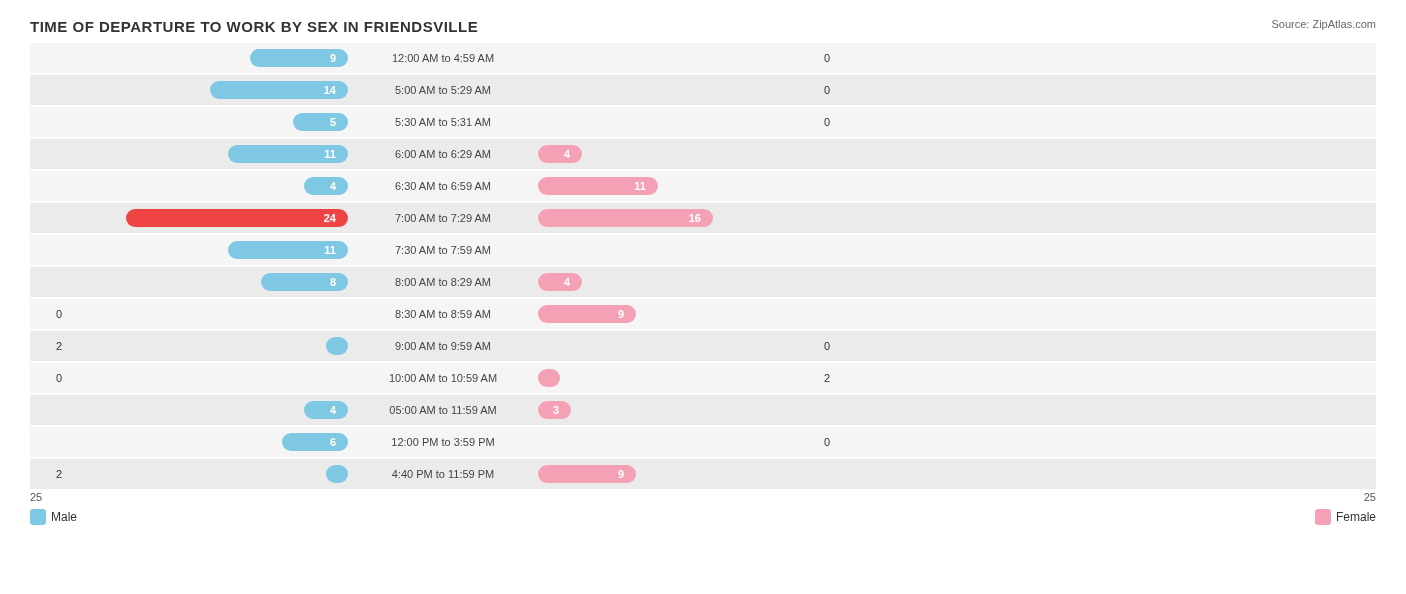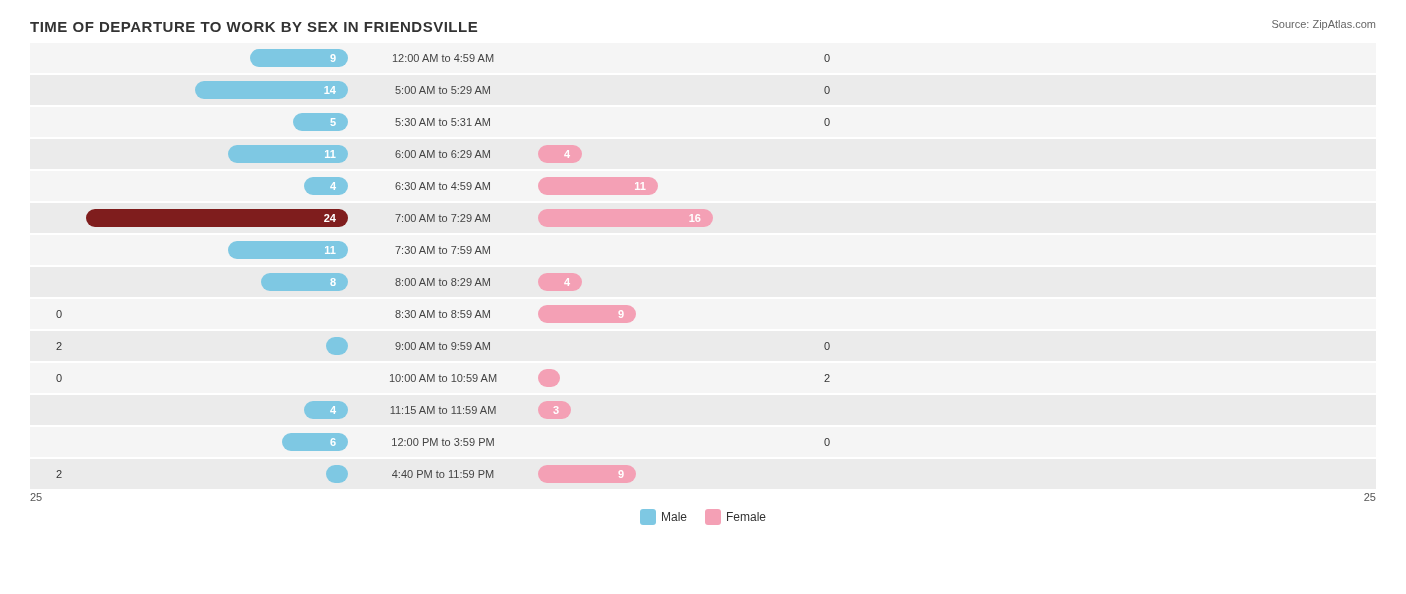--- a/index.html
+++ b/index.html
@@ -100,21 +100,21 @@
     .right-val {
       width: 38px;
       text-align: left;
       font-size: 11px;
       color: #333;
       padding-left: 6px;
       flex-shrink: 0;
     }
     .legend-area {
       display: flex;
-      justify-content: center;
+      justify-content: space-between;
       align-items: center;
       gap: 18px;
       margin-top: 6px;
     }
     .legend-item {
       display: flex;
       align-items: center;
       gap: 5px;
       font-size: 12px;
       color: #333;
@@ -153,21 +153,21 @@
     </div>
     <div class="time-label">12:00 AM to 4:59 AM</div>
     <div class="right-bar-area">
       
     </div>
     <div class="right-val">0</div>
   </div>
       <div class="row">
     <div class="left-val"></div>
     <div class="left-bar-area">
-      <div class="left-bar" style="width:153px; background:#7ec8e3">
+      <div class="left-bar" style="width:138px; background:#7ec8e3">
         <span style="color:#fff;font-size:11px;font-weight:bold;padding-right:6px;">14</span>
       </div>
     </div>
     <div class="time-label">5:00 AM to 5:29 AM</div>
     <div class="right-bar-area">
       
     </div>
     <div class="right-val">0</div>
   </div>
       <div class="row">
@@ -198,32 +198,32 @@
     </div>
     <div class="right-val"></div>
   </div>
       <div class="row">
     <div class="left-val"></div>
     <div class="left-bar-area">
       <div class="left-bar" style="width:44px; background:#7ec8e3">
         <span style="color:#fff;font-size:11px;font-weight:bold;padding-right:6px;">4</span>
       </div>
     </div>
-    <div class="time-label">6:30 AM to 4:59 AM</div>
+    <div class="time-label">6:30 AM to 6:59 AM</div>
     <div class="right-bar-area">
       <div class="right-bar" style="width:120px; background:#f4a0b5">
         <span style="color:#fff;font-size:11px;font-weight:bold;padding-right:6px;">11</span>
       </div>
     </div>
     <div class="right-val"></div>
   </div>
       <div class="row">
     <div class="left-val"></div>
     <div class="left-bar-area">
-      <div class="left-bar" style="width:262px; background:#7f1d1d">
+      <div class="left-bar" style="width:222px; background:#ef4444">
         <span style="color:#fff;font-size:11px;font-weight:bold;padding-right:6px;">24</span>
       </div>
     </div>
     <div class="time-label">7:00 AM to 7:29 AM</div>
     <div class="right-bar-area">
       <div class="right-bar" style="width:175px; background:#f4a0b5">
         <span style="color:#fff;font-size:11px;font-weight:bold;padding-right:6px;margin-left:46px;">16</span>
       </div>
     </div>
     <div class="right-val"></div>
@@ -292,21 +292,21 @@
     </div>
     <div class="right-val">2</div>
   </div>
       <div class="row">
     <div class="left-val"></div>
     <div class="left-bar-area">
       <div class="left-bar" style="width:44px; background:#7ec8e3">
         <span style="color:#fff;font-size:11px;font-weight:bold;padding-right:6px;">4</span>
       </div>
     </div>
-    <div class="time-label">11:15 AM to 11:59 AM</div>
+    <div class="time-label">05:00 AM to 11:59 AM</div>
     <div class="right-bar-area">
       <div class="right-bar" style="width:33px; background:#f4a0b5">
         <span style="color:#fff;font-size:11px;font-weight:bold;padding-right:6px;">3</span>
       </div>
     </div>
     <div class="right-val"></div>
   </div>
       <div class="row">
     <div class="left-val"></div>
     <div class="left-bar-area">

